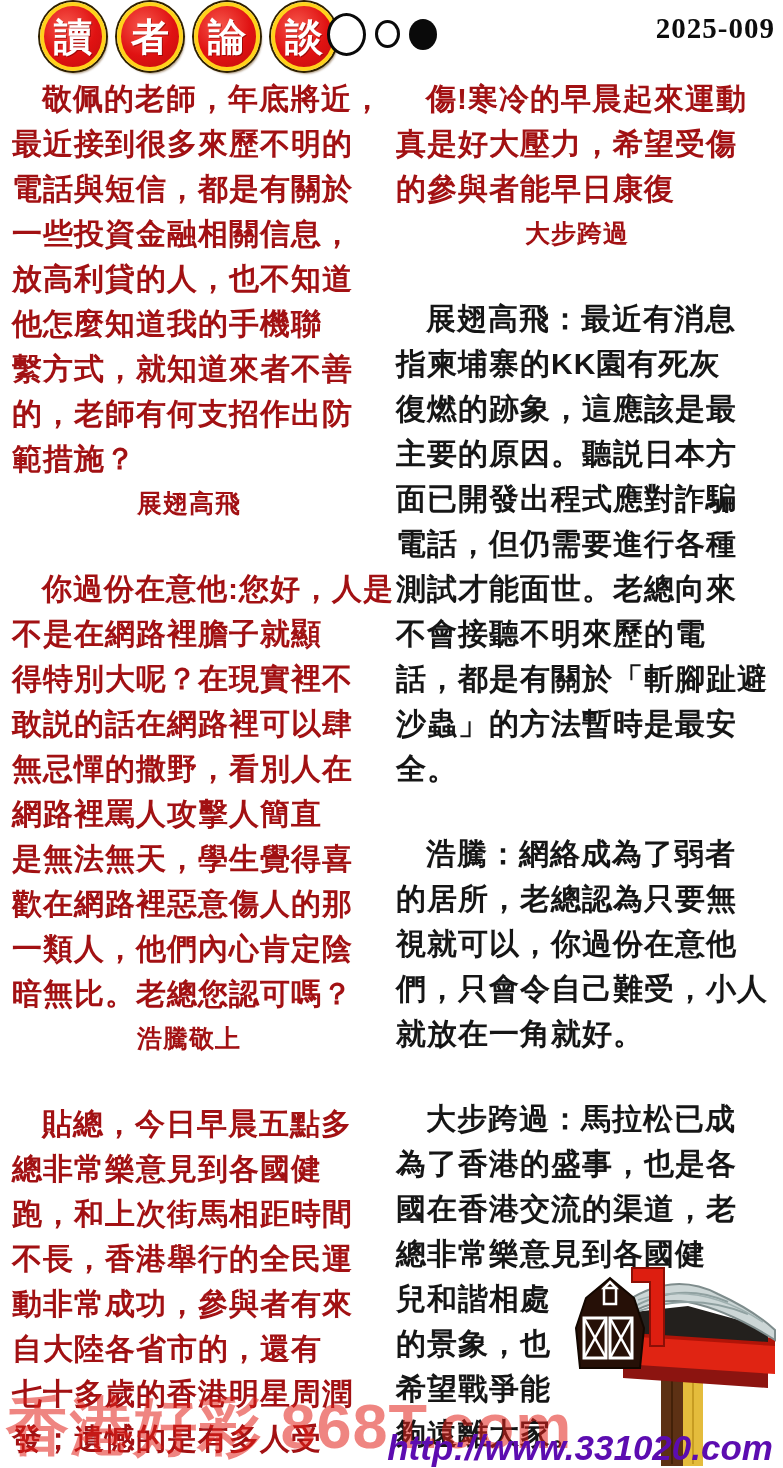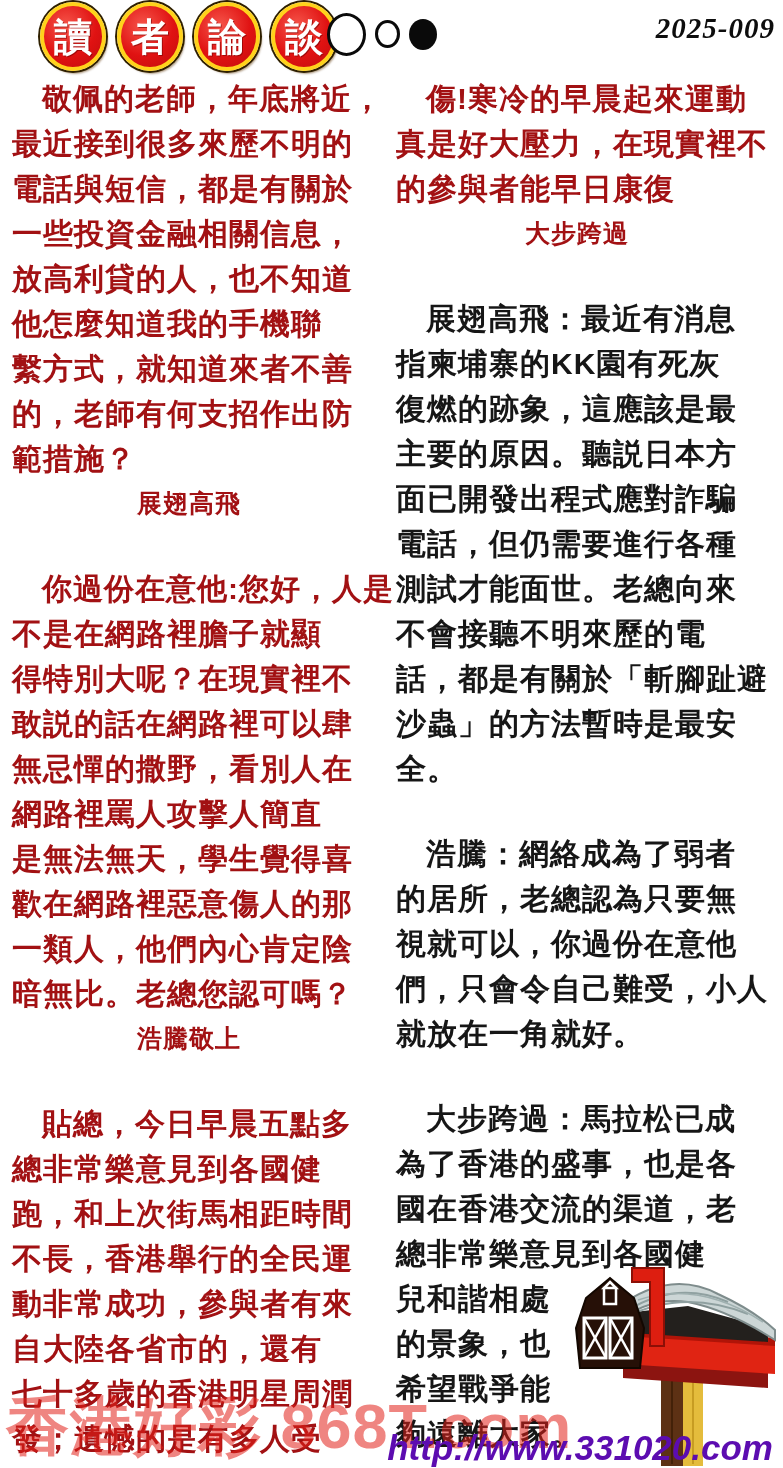--- a/index.html
+++ b/index.html
@@ -26,21 +26,21 @@
     color:#fff; font-weight:bold; font-size:38px; line-height:1;
     text-shadow:1px 1px 0 rgba(120,0,0,.6);
   }
   .circles { position:absolute; left:327px; top:10px; height:48px; display:flex; align-items:center; gap:9px; }
   .c-big   { width:33px; height:37px; border:3px solid #0a0a0a; border-radius:50%; background:#fff; }
   .c-small { width:19px; height:22px; border:3px solid #0a0a0a; border-radius:50%; background:#fff; }
   .c-fill  { width:28px; height:31px; border-radius:50%; background:#0a0a0a; }
   .issue {
     position:absolute; right:8px; top:12px;
     font-family:"Liberation Serif", serif; font-weight:bold;
-    font-size:29px; color:#0d0d0d; letter-spacing:1px;font-style:italic;
+    font-size:29px; color:#0d0d0d; letter-spacing:1px;
   }
 
   
   .col { position:absolute; top:76px; }
   .col-left  { left:12px;  width:376px; }
   .col-right { left:396px; width:384px; }
   .para { margin-bottom:40px; }
   .para.red   { color:#a21113; font-weight:bold; }
   .para.black { color:#161616; font-weight:bold; }
   .line {
@@ -130,21 +130,21 @@
           <div class="line">不長，香港舉行的全民運</div>
           <div class="line">動非常成功，參與者有來</div>
           <div class="line">自大陸各省市的，還有</div>
           <div class="line">七十多歲的香港明星周潤</div>
           <div class="line">發；遺憾的是有多人受</div>
         </div>
       </section>
     <section class="col col-right" id="col-right">
         <div class="para red">
           <div class="line first">傷!寒冷的早晨起來運動</div>
-          <div class="line">真是好大壓力，在現實裡不</div>
+          <div class="line">真是好大壓力，希望受傷</div>
           <div class="line">的參與者能早日康復</div>
           <div class="sig">大步跨過</div>
         </div>
         <div class="para black">
           <div class="line first">展翅高飛：最近有消息</div>
           <div class="line">指柬埔寨的KK園有死灰</div>
           <div class="line">復燃的跡象，這應該是最</div>
           <div class="line">主要的原因。聽説日本方</div>
           <div class="line">面已開發出程式應對詐騙</div>
           <div class="line">電話，但仍需要進行各種</div>

